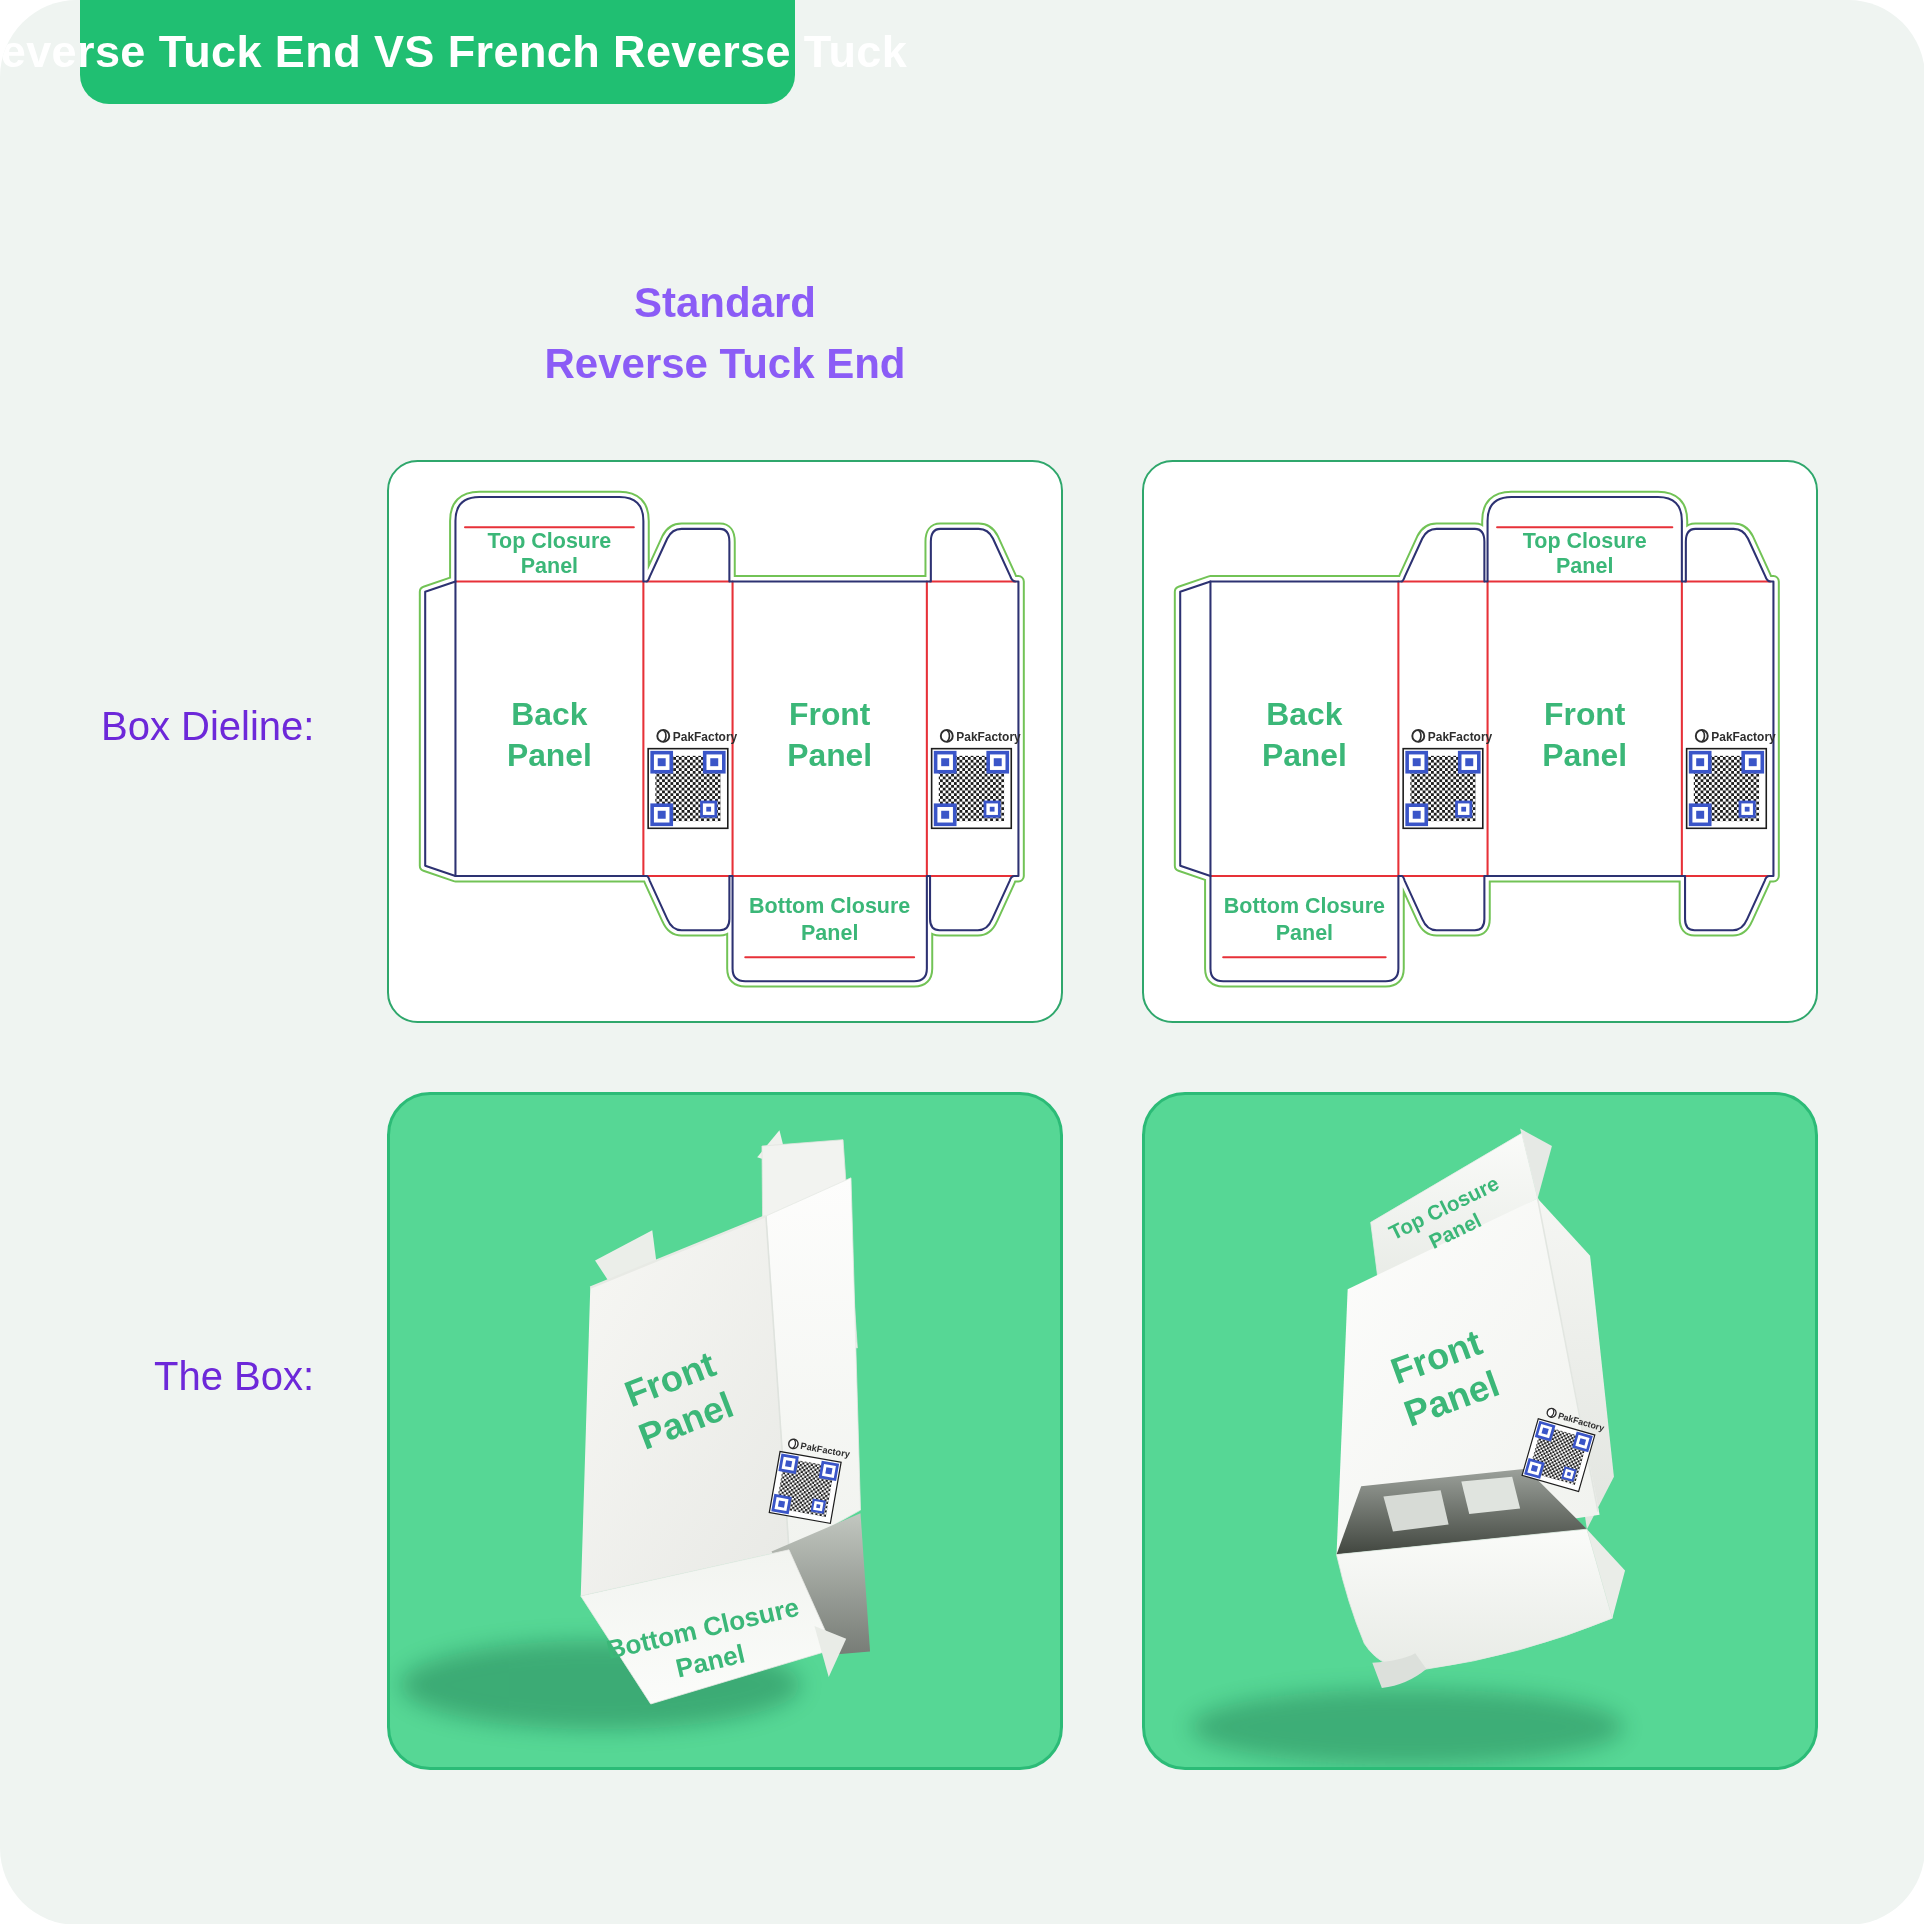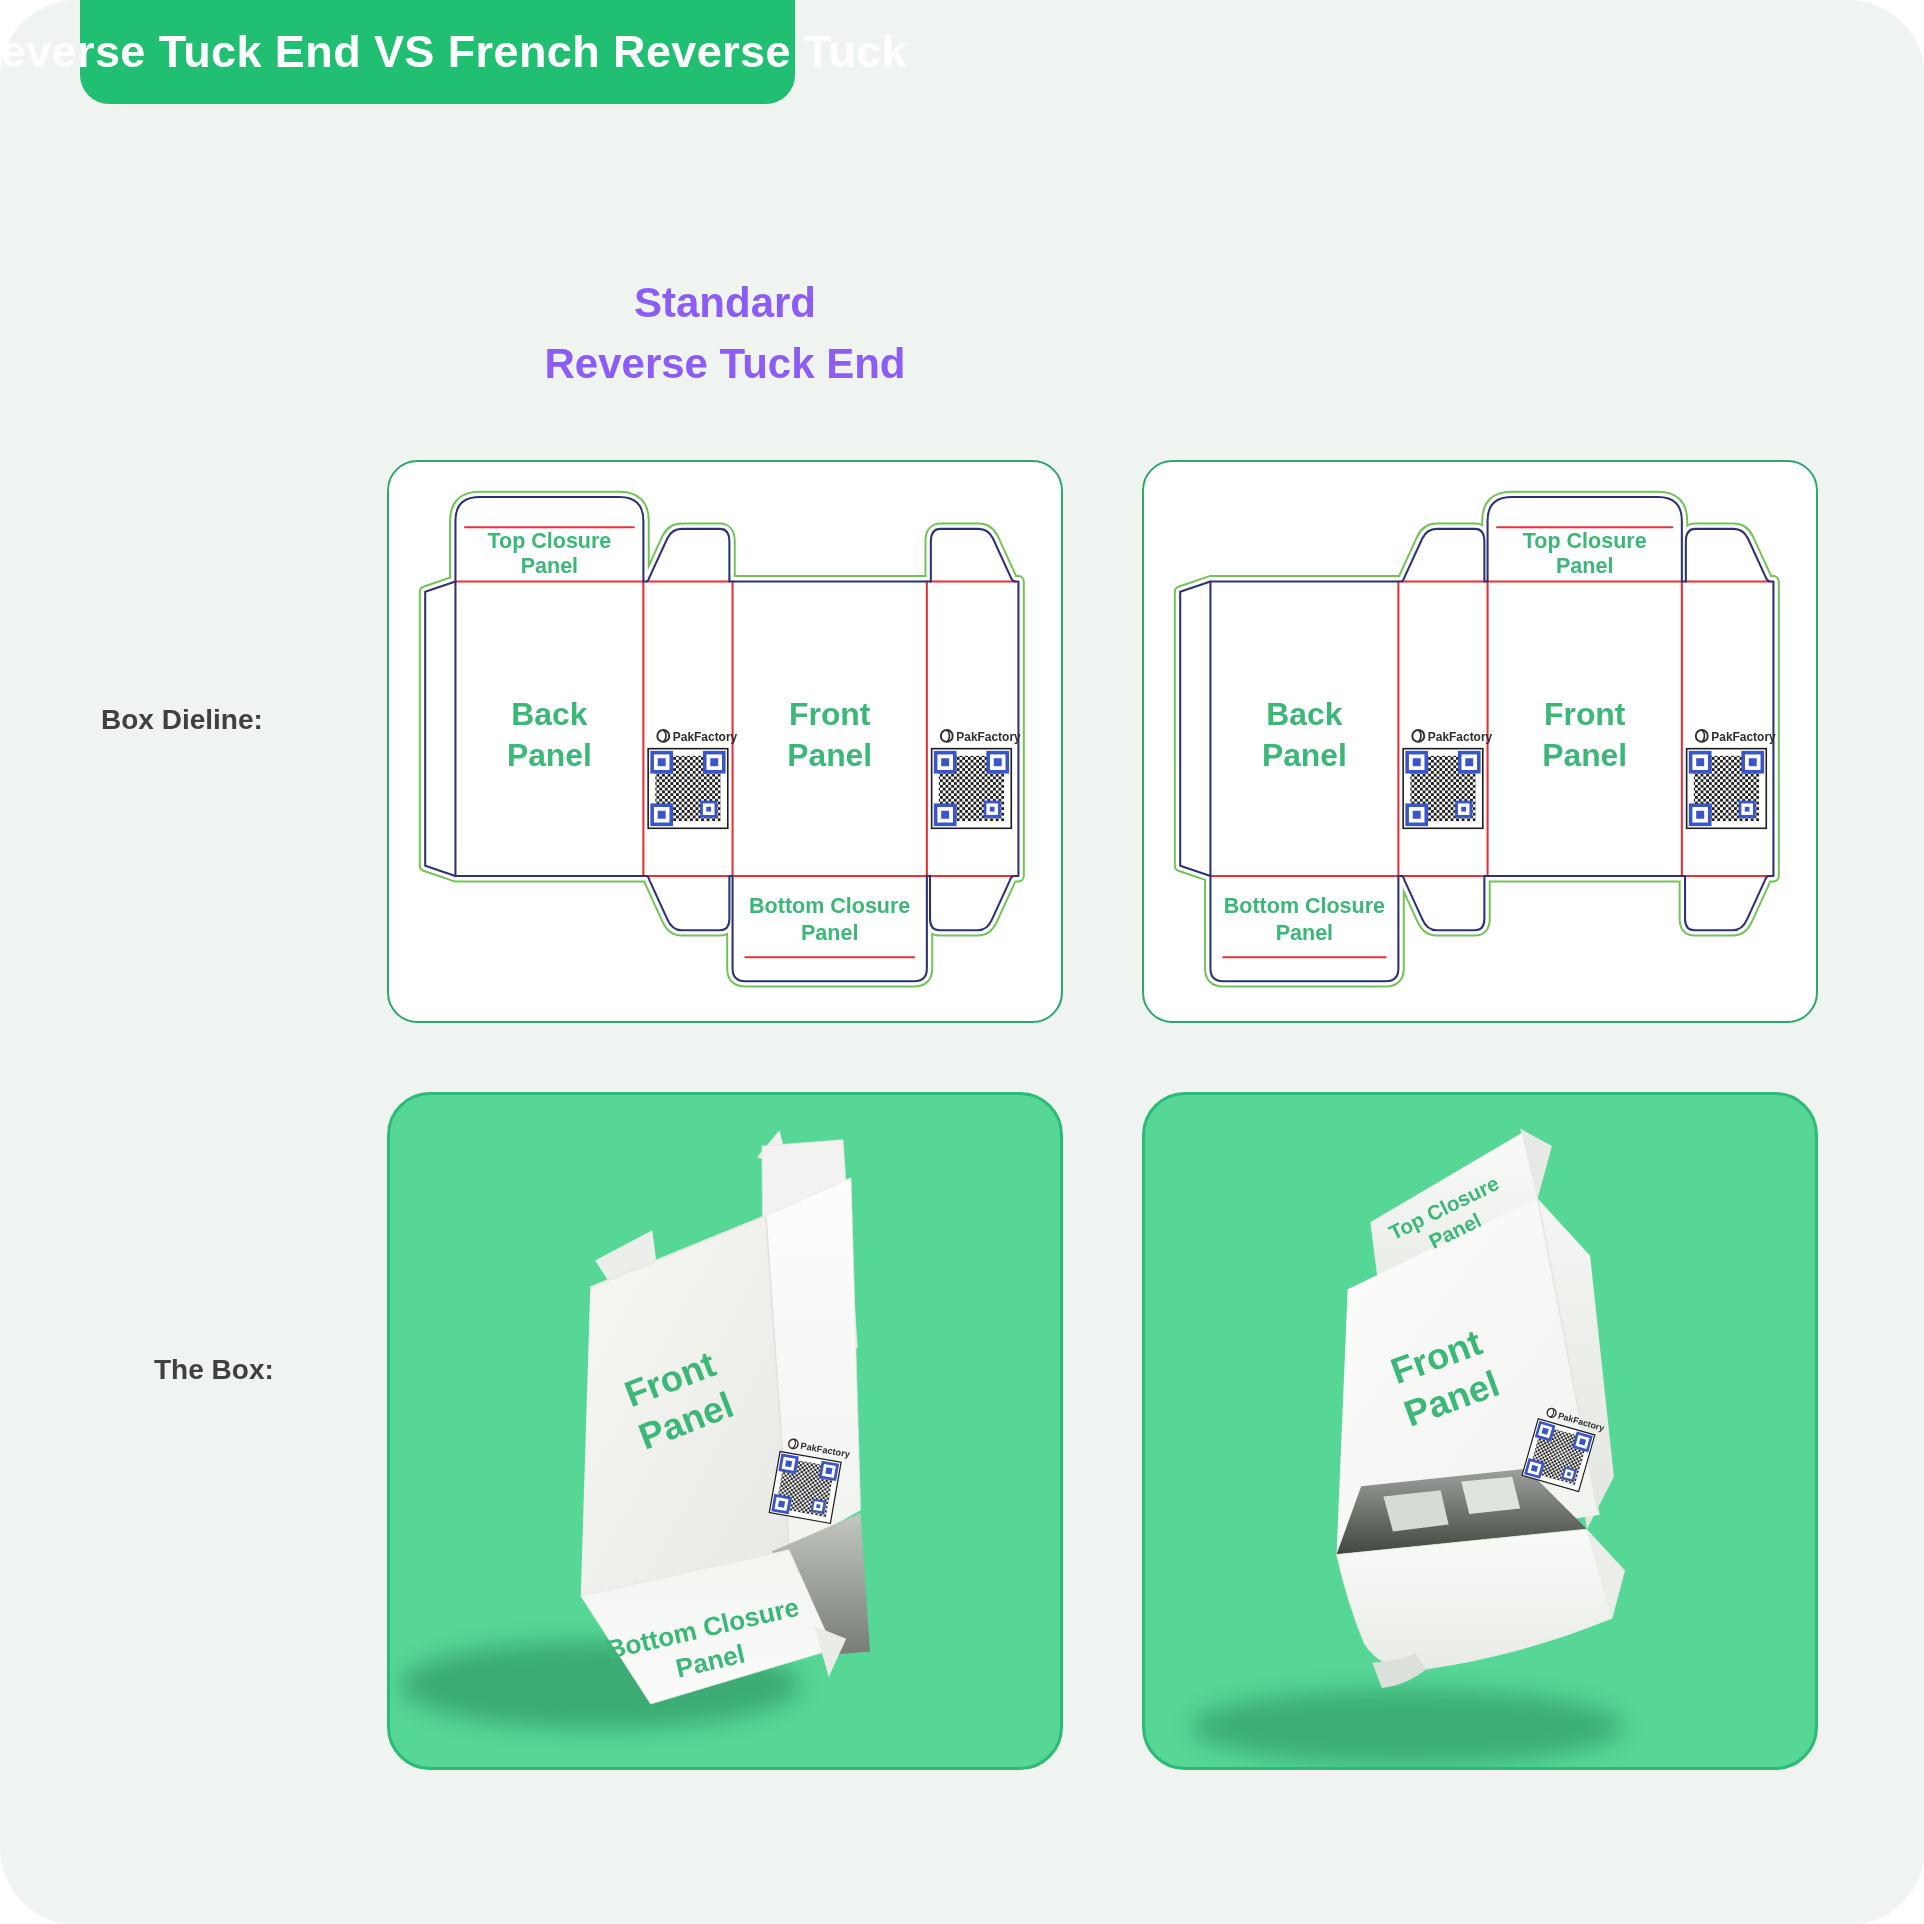--- a/index.html
+++ b/index.html
@@ -16,21 +16,21 @@
   .banner-title{
     color:#ffffff;font-size:45px;font-weight:700;letter-spacing:0.4px;white-space:nowrap;
   }
   .col-heading{
     position:absolute;top:265px;width:676px;text-align:center;
     color:#8b5cf6;font-size:42px;font-weight:700;line-height:1.45;white-space:pre-line;margin-top:8px;
   }
   .col-heading.left{left:387px;}
   .col-heading.right{left:1142px;}
   .row-label{
-    position:absolute;color:#404040;font-size:28px;font-weight:700;
+    position:absolute;color:#6d28d9;font-size:40px;font-weight:400;
   }
   .row-label.dieline{left:101px;top:704px;}
   .row-label.thebox{left:154px;top:1354px;}
   .card{
     position:absolute;background:#ffffff;border:2.4px solid #2FA76C;border-radius:30.5px;
     box-sizing:border-box;overflow:hidden;
   }
   .card.left{left:387px;top:460px;width:676px;height:563px;}
   .card.right{left:1142px;top:460px;width:676px;height:563px;}
   .panel{

